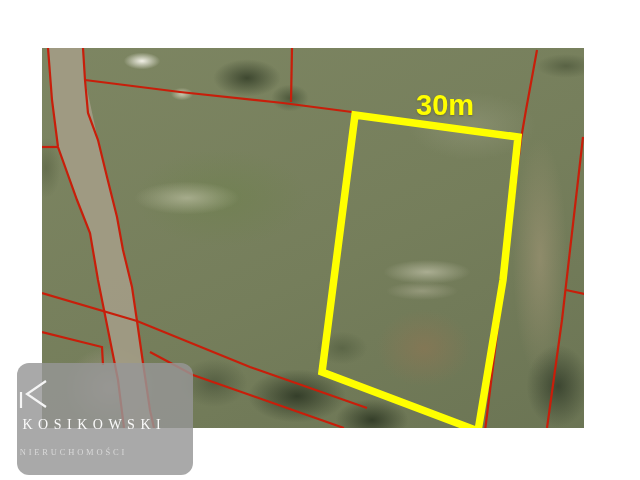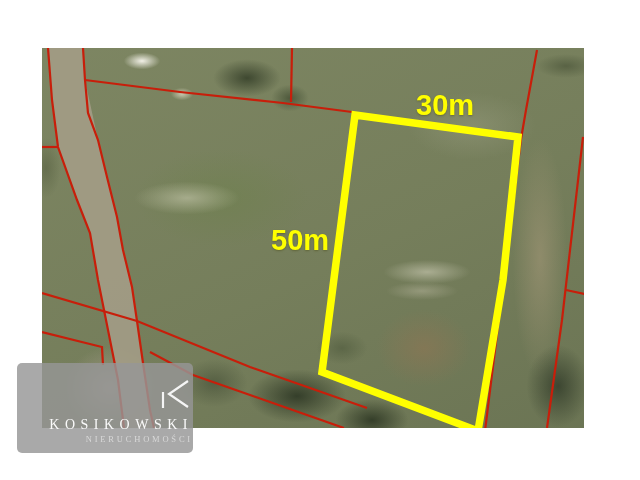--- a/index.html
+++ b/index.html
@@ -43,32 +43,32 @@
   
   .anno{
     position:absolute;color:var(--highlight,#ffff00);font-weight:bold;line-height:1;
     text-shadow:0 1px 2px rgba(70,70,10,.45);white-space:nowrap;
   }
   .anno-30{left:374px;top:43px;font-size:29px;}
   .anno-50{left:229px;top:178px;font-size:29px;}
   .anno-plot{left:318px;top:174px;font-size:33px;letter-spacing:-1px;}
   
   .watermark{
-    position:absolute;left:17px;top:363px;width:176px;height:90px;border-radius:5px;
+    position:absolute;left:17px;top:363px;width:176px;height:112px;border-radius:12px;
     background:rgba(150,150,150,.82);
-    display:flex;flex-direction:column;align-items:flex-end;box-sizing:border-box;padding-top:16px;
+    display:flex;flex-direction:column;align-items:flex-start;box-sizing:border-box;padding-top:16px;
     font-family:"Liberation Serif",serif;
   }
   .wm-logo{display:block;}
   .wm-brand{
     margin-top:9px;font-size:14px;letter-spacing:5.5px;text-indent:5.5px;
     color:#fafafa;line-height:1;
   }
   .wm-sub{
-    margin-top:3px;font-size:8.5px;letter-spacing:2.8px;text-indent:2.8px;
+    margin-top:16px;font-size:8.5px;letter-spacing:2.8px;text-indent:2.8px;
     color:#d8d8d8;line-height:1;
   }
 </style>
 </head>
 <body>
 
 <div class="stage">
 
   <div class="photo">
 
@@ -85,21 +85,20 @@
       <polyline class="redline" points="541,89 520,272 505,380"></polyline>
       <polyline class="redline" points="524,242 543,246"></polyline>
       <polyline class="redline" points="0,245 95,273 208,319 325,360"></polyline>
       <polyline class="redline" points="108,304 151,327 208,347 302,380"></polyline>
       <polyline class="redline" points="0,284 60,299 61,317"></polyline>
 
       <polygon class="plot-outline" points="313,67 476,89 461,232 436,383 280,324"></polygon>
     </svg>
 
     <div class="anno anno-30">30m</div>
-    <div class="anno anno-50">50m</div>
   </div>
 
   <div class="watermark">
     <svg class="wm-logo" width="34" height="30" viewBox="0 0 34 30">
       <polyline points="29,2 10,15 29,28" fill="none" stroke="#f5f5f5" stroke-width="2.2"></polyline>
       <line x1="4" y1="13" x2="4" y2="29" stroke="#f5f5f5" stroke-width="2.2"></line>
     </svg>
     <div class="wm-brand">KOSIKOWSKI</div>
     <div class="wm-sub">NIERUCHOMOŚCI</div>
   </div>

